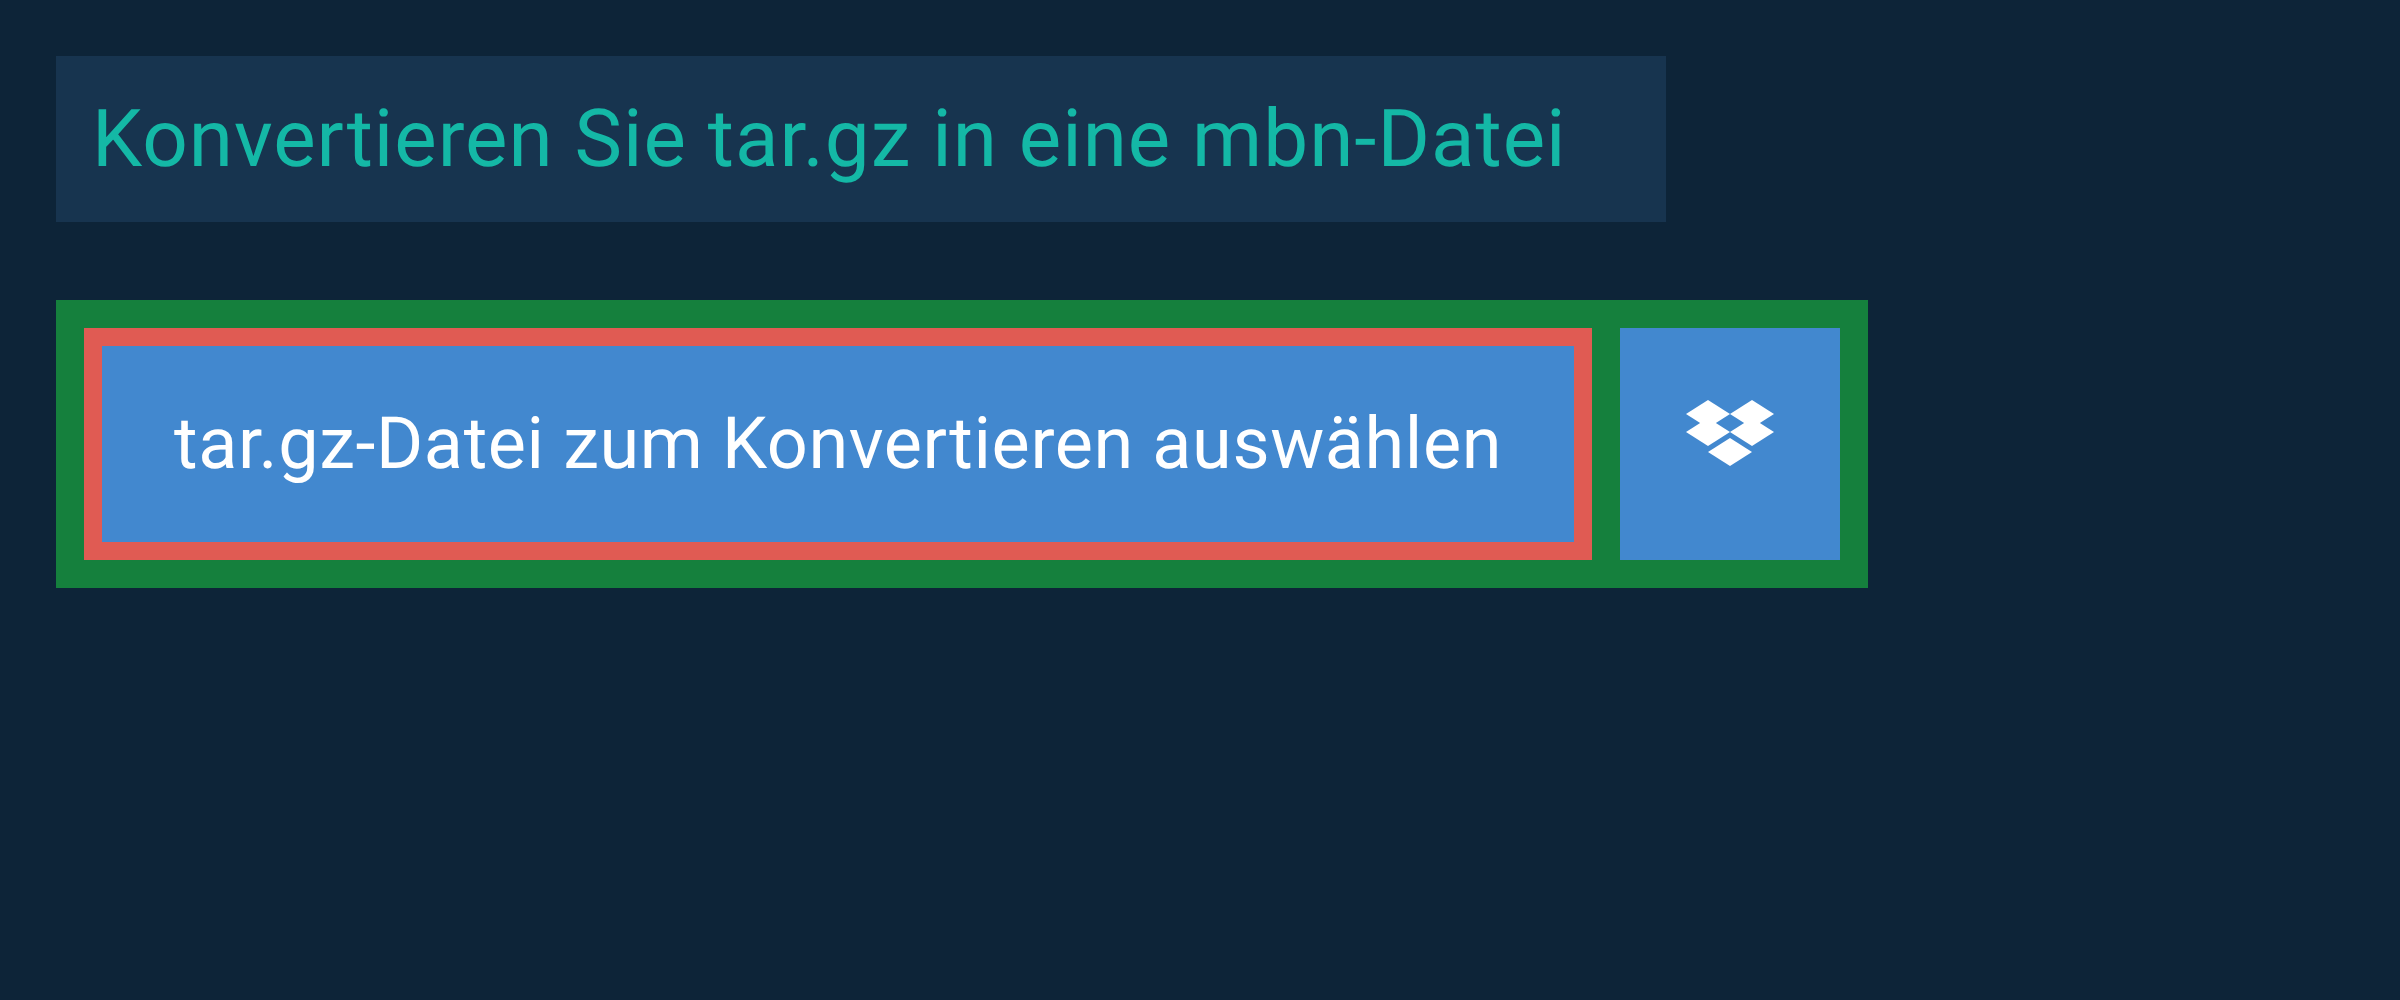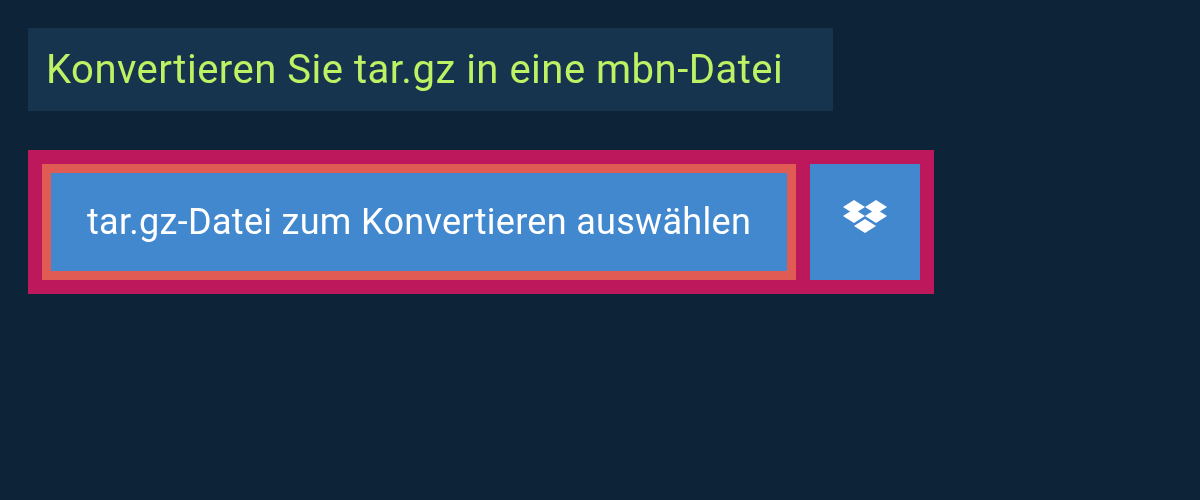--- a/index.html
+++ b/index.html
@@ -16,32 +16,32 @@
       overflow: hidden;
     }
     .header-panel {
       position: absolute;
       top: 28px;
       left: 28px;
       background-color: #17344f;
       padding: 18px 50px 18px 18px;
     }
     .header-title {
-      color: #bef264;
+      color: #14b8a6;
       font-size: 40px;
       font-weight: 400;
       letter-spacing: 0.5px;
     }
     .button-row {
       position: absolute;
       top: 150px;
       left: 28px;
       display: flex;
       gap: 14px;
-      background-color: #be185d;
+      background-color: #15803d;
       padding: 14px;
     }
     .select-file-button {
       background-color: #4288cf;
       border: 9px solid #e05b53;
       padding: 28px 36px;
       color: #ffffff;
       font-size: 36px;
       font-weight: 400;
       letter-spacing: 0.3px;

